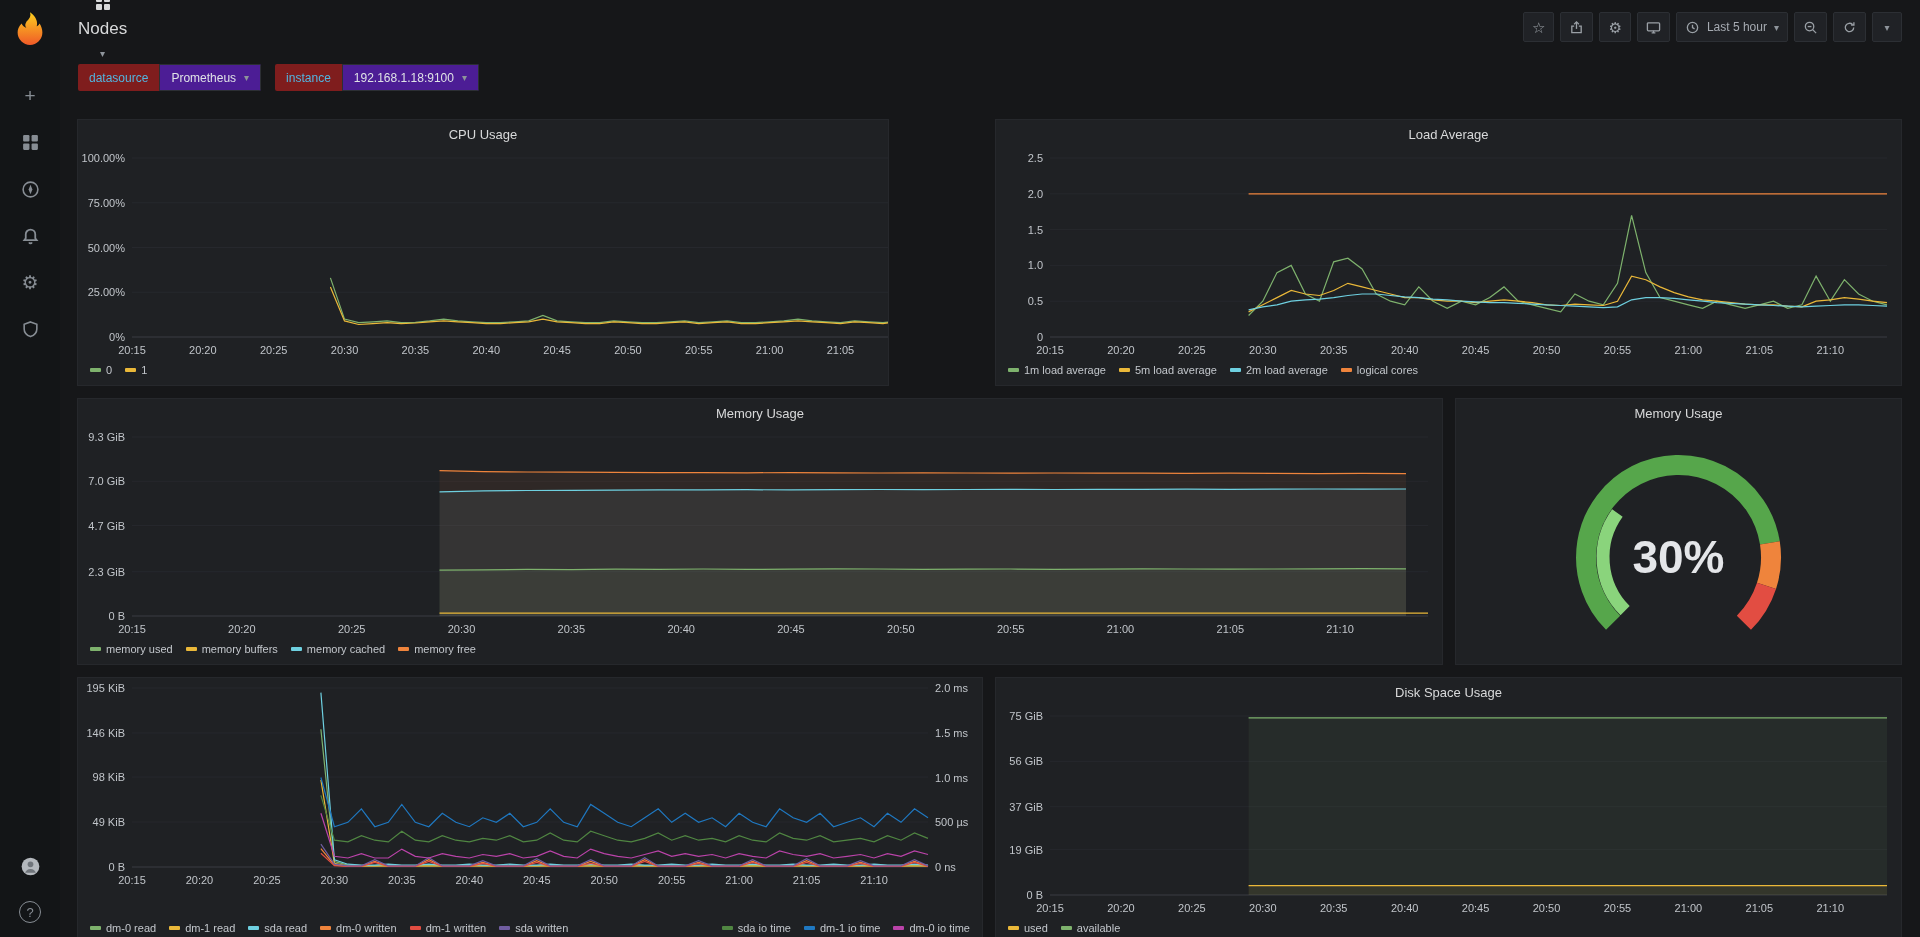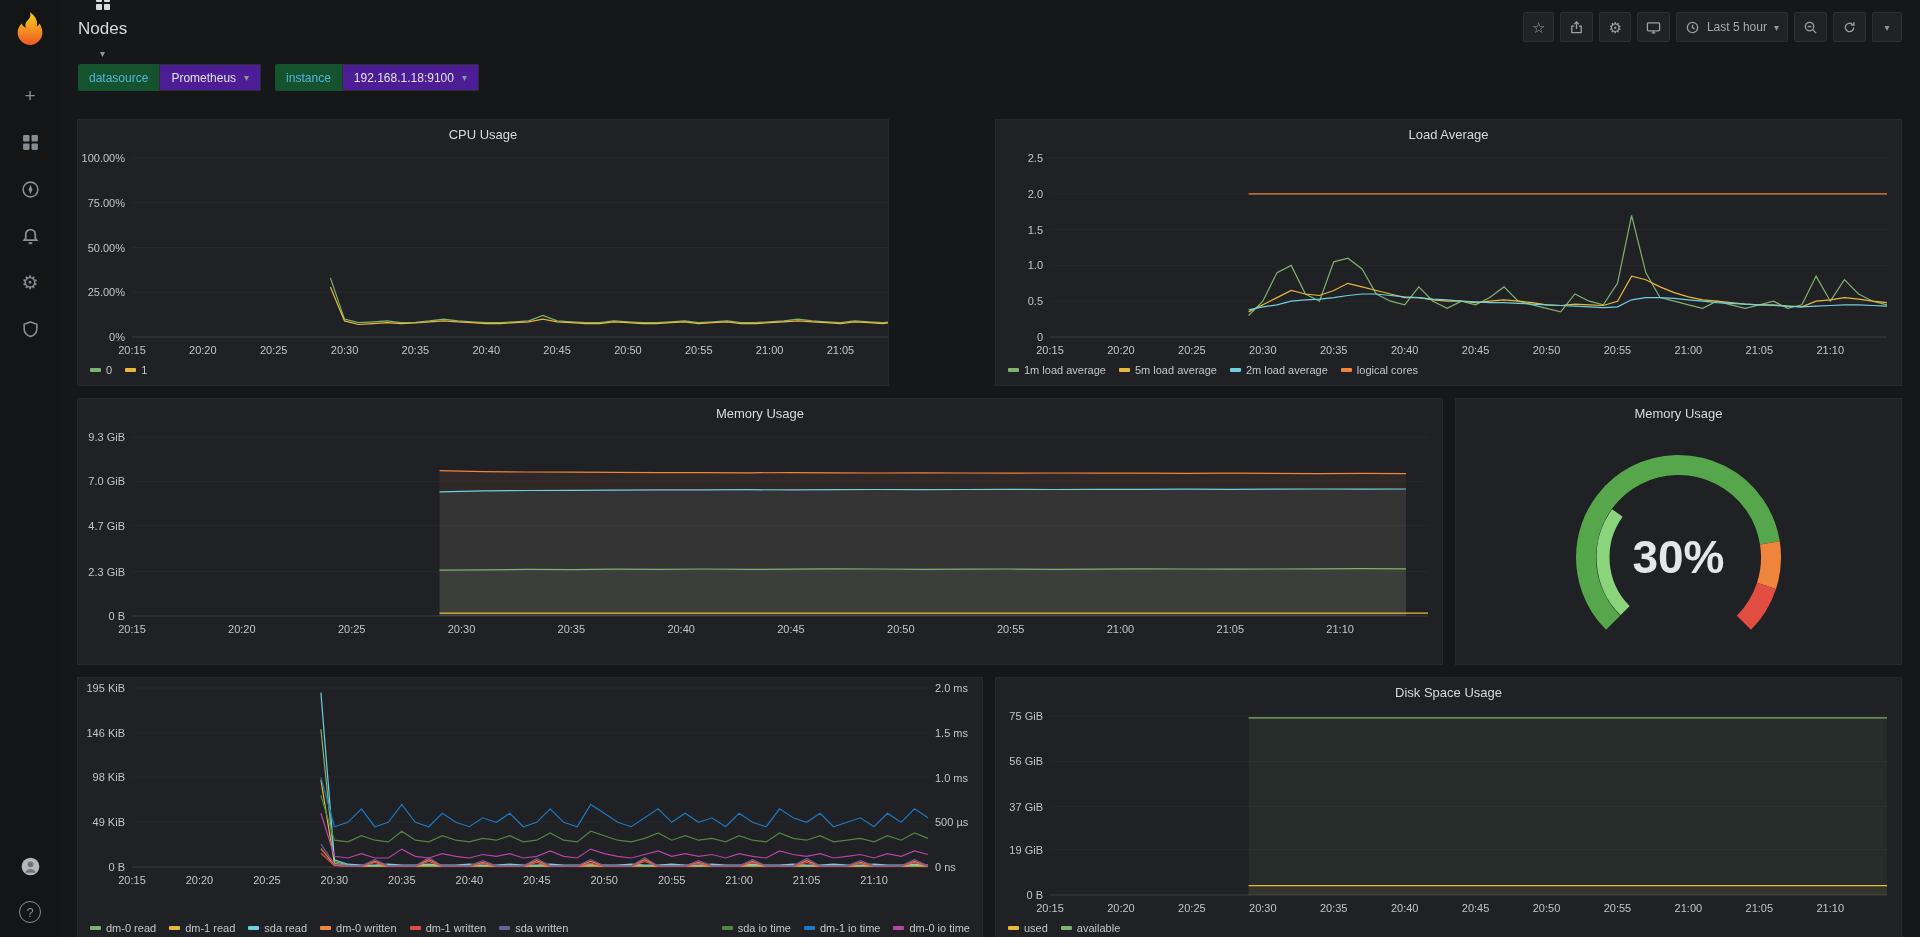--- a/index.html
+++ b/index.html
@@ -27,21 +27,21 @@
   .nav-right { margin-left:auto; display:flex; gap:6px; align-items:center; }
   .nav-btn { height:30px; min-width:30px; padding:0 8px; display:flex; align-items:center;
     justify-content:center; gap:7px; background:#202226; border:1px solid #2c2f34;
     border-radius:2px; color:#a6abb2; font-size:12px; cursor:pointer; }
   .nav-btn svg { stroke:#9aa0a6; fill:none; stroke-width:1.4; width:15px; height:15px; }
   .glyph { font-size:15px; color:#9aa0a6; line-height:1; }
 
   
   .submenu { display:flex; gap:14px; padding:10px 18px; align-items:center; }
   .chip { display:inline-flex; height:27px; font-size:12px; border-radius:2px; overflow:hidden; }
-  .chip-label { background:#14532d; color:#52b5e0; display:flex; align-items:center; padding:0 11px; }
+  .chip-label { background:#7f1d1d; color:#52b5e0; display:flex; align-items:center; padding:0 11px; }
   .chip-value { background:#4c1d95; border:1px solid #2c2f34; color:#dfe2e6; display:flex;
     align-items:center; gap:8px; padding:0 11px; cursor:pointer; }
 
   
   .dashboard { position:absolute; top:108px; left:0; width:1860px; height:829px; }
   .panel { position:absolute; background:#1f2124; border:1px solid #26282c;
     display:flex; flex-direction:column; }
   .panel h2 { height:28px; display:flex; align-items:center; justify-content:center;
     font-size:13px; font-weight:500; color:#d8d9da; cursor:pointer; flex:none; }
   .chart, .gauge { flex:1; position:relative; overflow:hidden; }
@@ -323,20 +323,41 @@
             <text x="1152.3050847457628" y="206" text-anchor="middle" class="tick">21:05</text>
             <text x="1262.135593220339" y="206" text-anchor="middle" class="tick">21:10</text>
             <path d="M361.5 189.0L361.5 143.2L405.5 142.8L449.4 142.4L493.3 142.6L537.3 142.2L581.2 142.4L625.1 142.0L669.1 142.4L713.0 142.2L756.9 141.8L800.8 142.0L844.8 142.4L888.7 142.2L932.6 142.0L976.6 142.4L1020.5 142.2L1064.4 141.8L1108.4 142.0L1152.3 142.2L1196.2 142.0L1240.2 141.8L1284.1 141.7L1328.0 141.8L1328.0 189.0Z" fill="#7EB26D" fill-opacity="0.08" stroke="none"></path>
             <path d="M361.5 189.0L361.5 64.9L405.5 63.9L449.4 63.5L493.3 63.3L537.3 63.1L581.2 62.9L625.1 62.9L669.1 62.7L713.0 62.9L756.9 62.7L800.8 62.5L844.8 62.7L888.7 62.5L932.6 62.4L976.6 62.5L1020.5 62.4L1064.4 62.4L1108.4 62.2L1152.3 62.4L1196.2 62.2L1240.2 62.0L1284.1 62.2L1328.0 62.0L1328.0 189.0Z" fill="#6ED0E0" fill-opacity="0.08" stroke="none"></path>
             <path d="M361.5 189.0L361.5 43.7L405.5 44.6L449.4 45.0L493.3 45.2L537.3 45.4L581.2 45.6L625.1 45.6L669.1 45.8L713.0 45.6L756.9 45.8L800.8 46.0L844.8 45.8L888.7 46.0L932.6 46.2L976.6 46.0L1020.5 46.2L1064.4 46.2L1108.4 46.4L1152.3 46.2L1196.2 46.4L1240.2 46.6L1284.1 46.4L1328.0 46.6L1328.0 189.0Z" fill="#EF843C" fill-opacity="0.08" stroke="none"></path>
             <path d="M361.5 143.2L405.5 142.8L449.4 142.4L493.3 142.6L537.3 142.2L581.2 142.4L625.1 142.0L669.1 142.4L713.0 142.2L756.9 141.8L800.8 142.0L844.8 142.4L888.7 142.2L932.6 142.0L976.6 142.4L1020.5 142.2L1064.4 141.8L1108.4 142.0L1152.3 142.2L1196.2 142.0L1240.2 141.8L1284.1 141.7L1328.0 141.8" fill="none" stroke="#7EB26D" stroke-width="1.2"></path>
             <path d="M361.5 186.1L1350.0 186.1" fill="none" stroke="#EAB839" stroke-width="1.2"></path>
             <path d="M361.5 64.9L405.5 63.9L449.4 63.5L493.3 63.3L537.3 63.1L581.2 62.9L625.1 62.9L669.1 62.7L713.0 62.9L756.9 62.7L800.8 62.5L844.8 62.7L888.7 62.5L932.6 62.4L976.6 62.5L1020.5 62.4L1064.4 62.4L1108.4 62.2L1152.3 62.4L1196.2 62.2L1240.2 62.0L1284.1 62.2L1328.0 62.0" fill="none" stroke="#6ED0E0" stroke-width="1.2"></path>
             <path d="M361.5 43.7L405.5 44.6L449.4 45.0L493.3 45.2L537.3 45.4L581.2 45.6L625.1 45.6L669.1 45.8L713.0 45.6L756.9 45.8L800.8 46.0L844.8 45.8L888.7 46.0L932.6 46.2L976.6 46.0L1020.5 46.2L1064.4 46.2L1108.4 46.4L1152.3 46.2L1196.2 46.4L1240.2 46.6L1284.1 46.4L1328.0 46.6" fill="none" stroke="#EF843C" stroke-width="1.2"></path>
           </svg></div>
+      <div class="legend">
+          <div class="lg-left">
+            <span class="legend-item">
+              <span class="swatch" style="background: rgb(126, 178, 109);"></span>
+              <span>memory used</span>
+            </span>
+            <span class="legend-item">
+              <span class="swatch" style="background: rgb(234, 184, 57);"></span>
+              <span>memory buffers</span>
+            </span>
+            <span class="legend-item">
+              <span class="swatch" style="background: rgb(110, 208, 224);"></span>
+              <span>memory cached</span>
+            </span>
+            <span class="legend-item">
+              <span class="swatch" style="background: rgb(239, 132, 60);"></span>
+              <span>memory free</span>
+            </span>
+          </div>
+          <div class="lg-right"></div>
+        </div>
     </section>
 
     <section class="panel" id="panel-gauge">
       <h2>Memory Usage</h2>
       <div class="gauge"><svg width="445" height="237">
             <path d="M157.1 195.8A92.5 92.5 0 1 1 313.9 115.9" stroke="#56A64B" stroke-width="20" fill="none"></path>
             <path d="M313.9 115.9A92.5 92.5 0 0 1 310.5 158.9" stroke="#EF843C" stroke-width="20" fill="none"></path>
             <path d="M310.5 158.9A92.5 92.5 0 0 1 287.9 195.8" stroke="#E24D42" stroke-width="20" fill="none"></path>
             <path d="M169.1 183.7A75.5 75.5 0 0 1 161.4 86.0" stroke="#8AD47C" stroke-width="13" fill="none"></path>
             <text x="222.5" y="146.35000000000002" text-anchor="middle" class="gval">30%</text>

